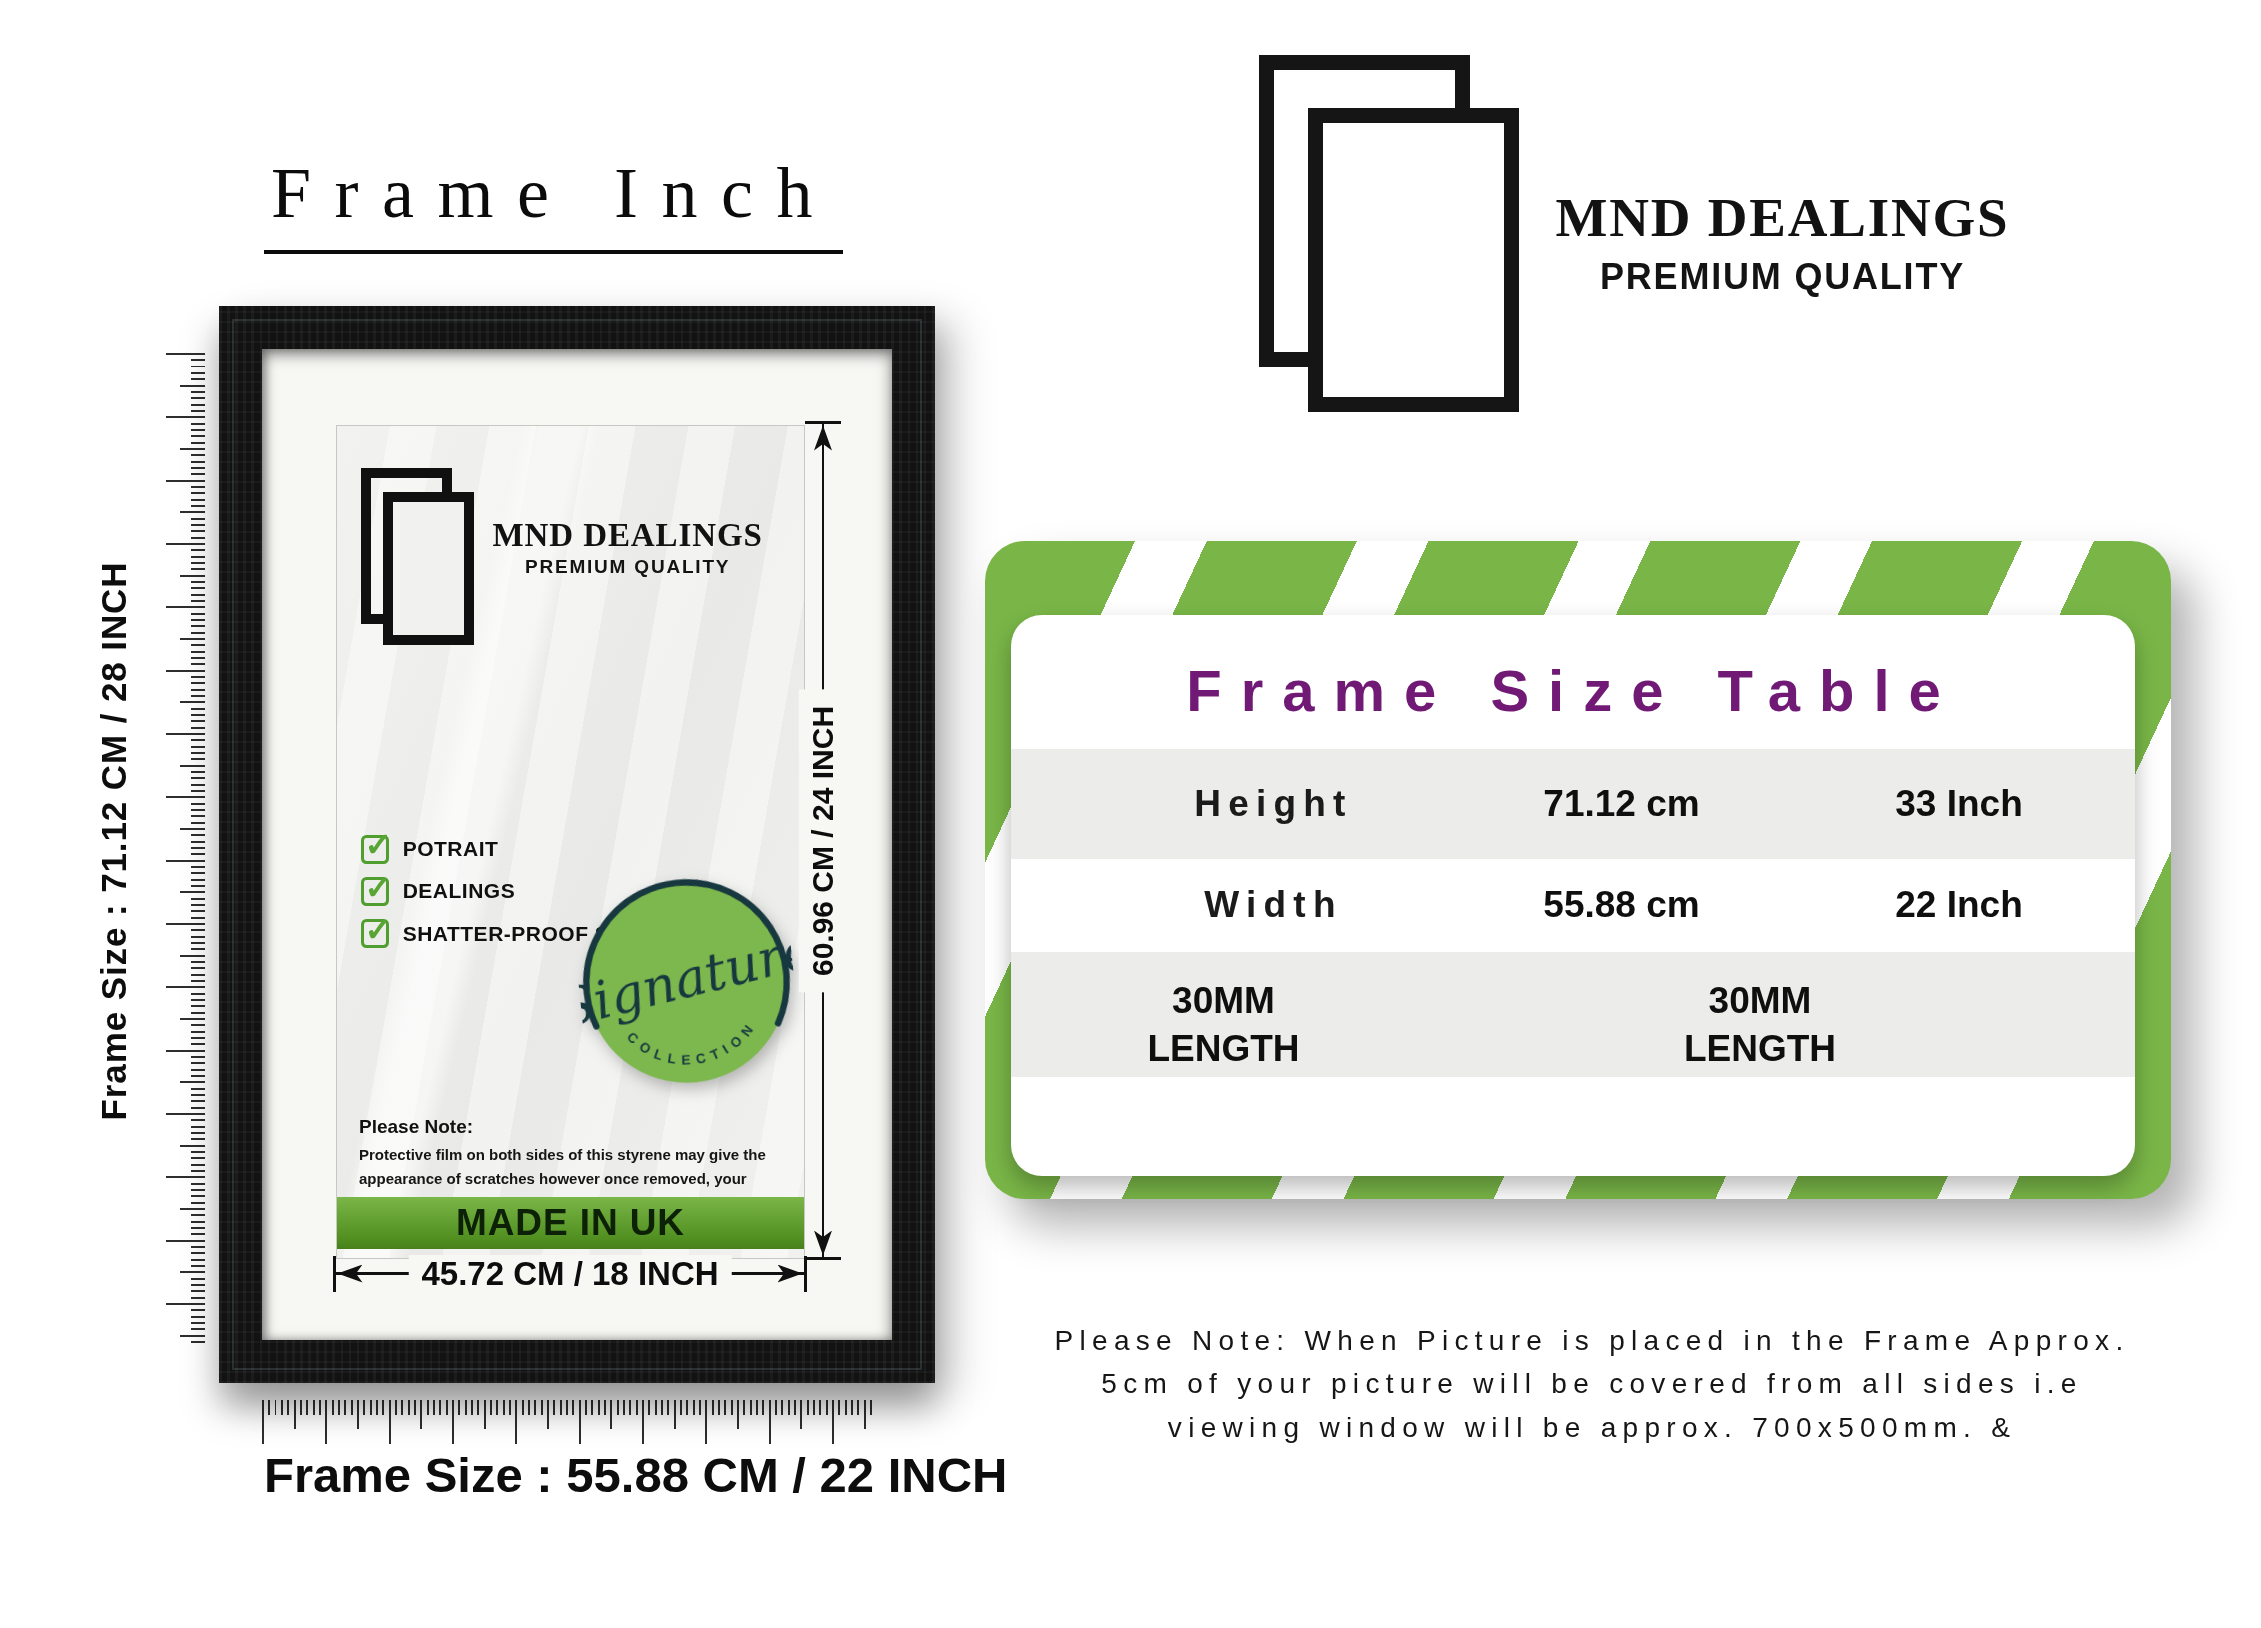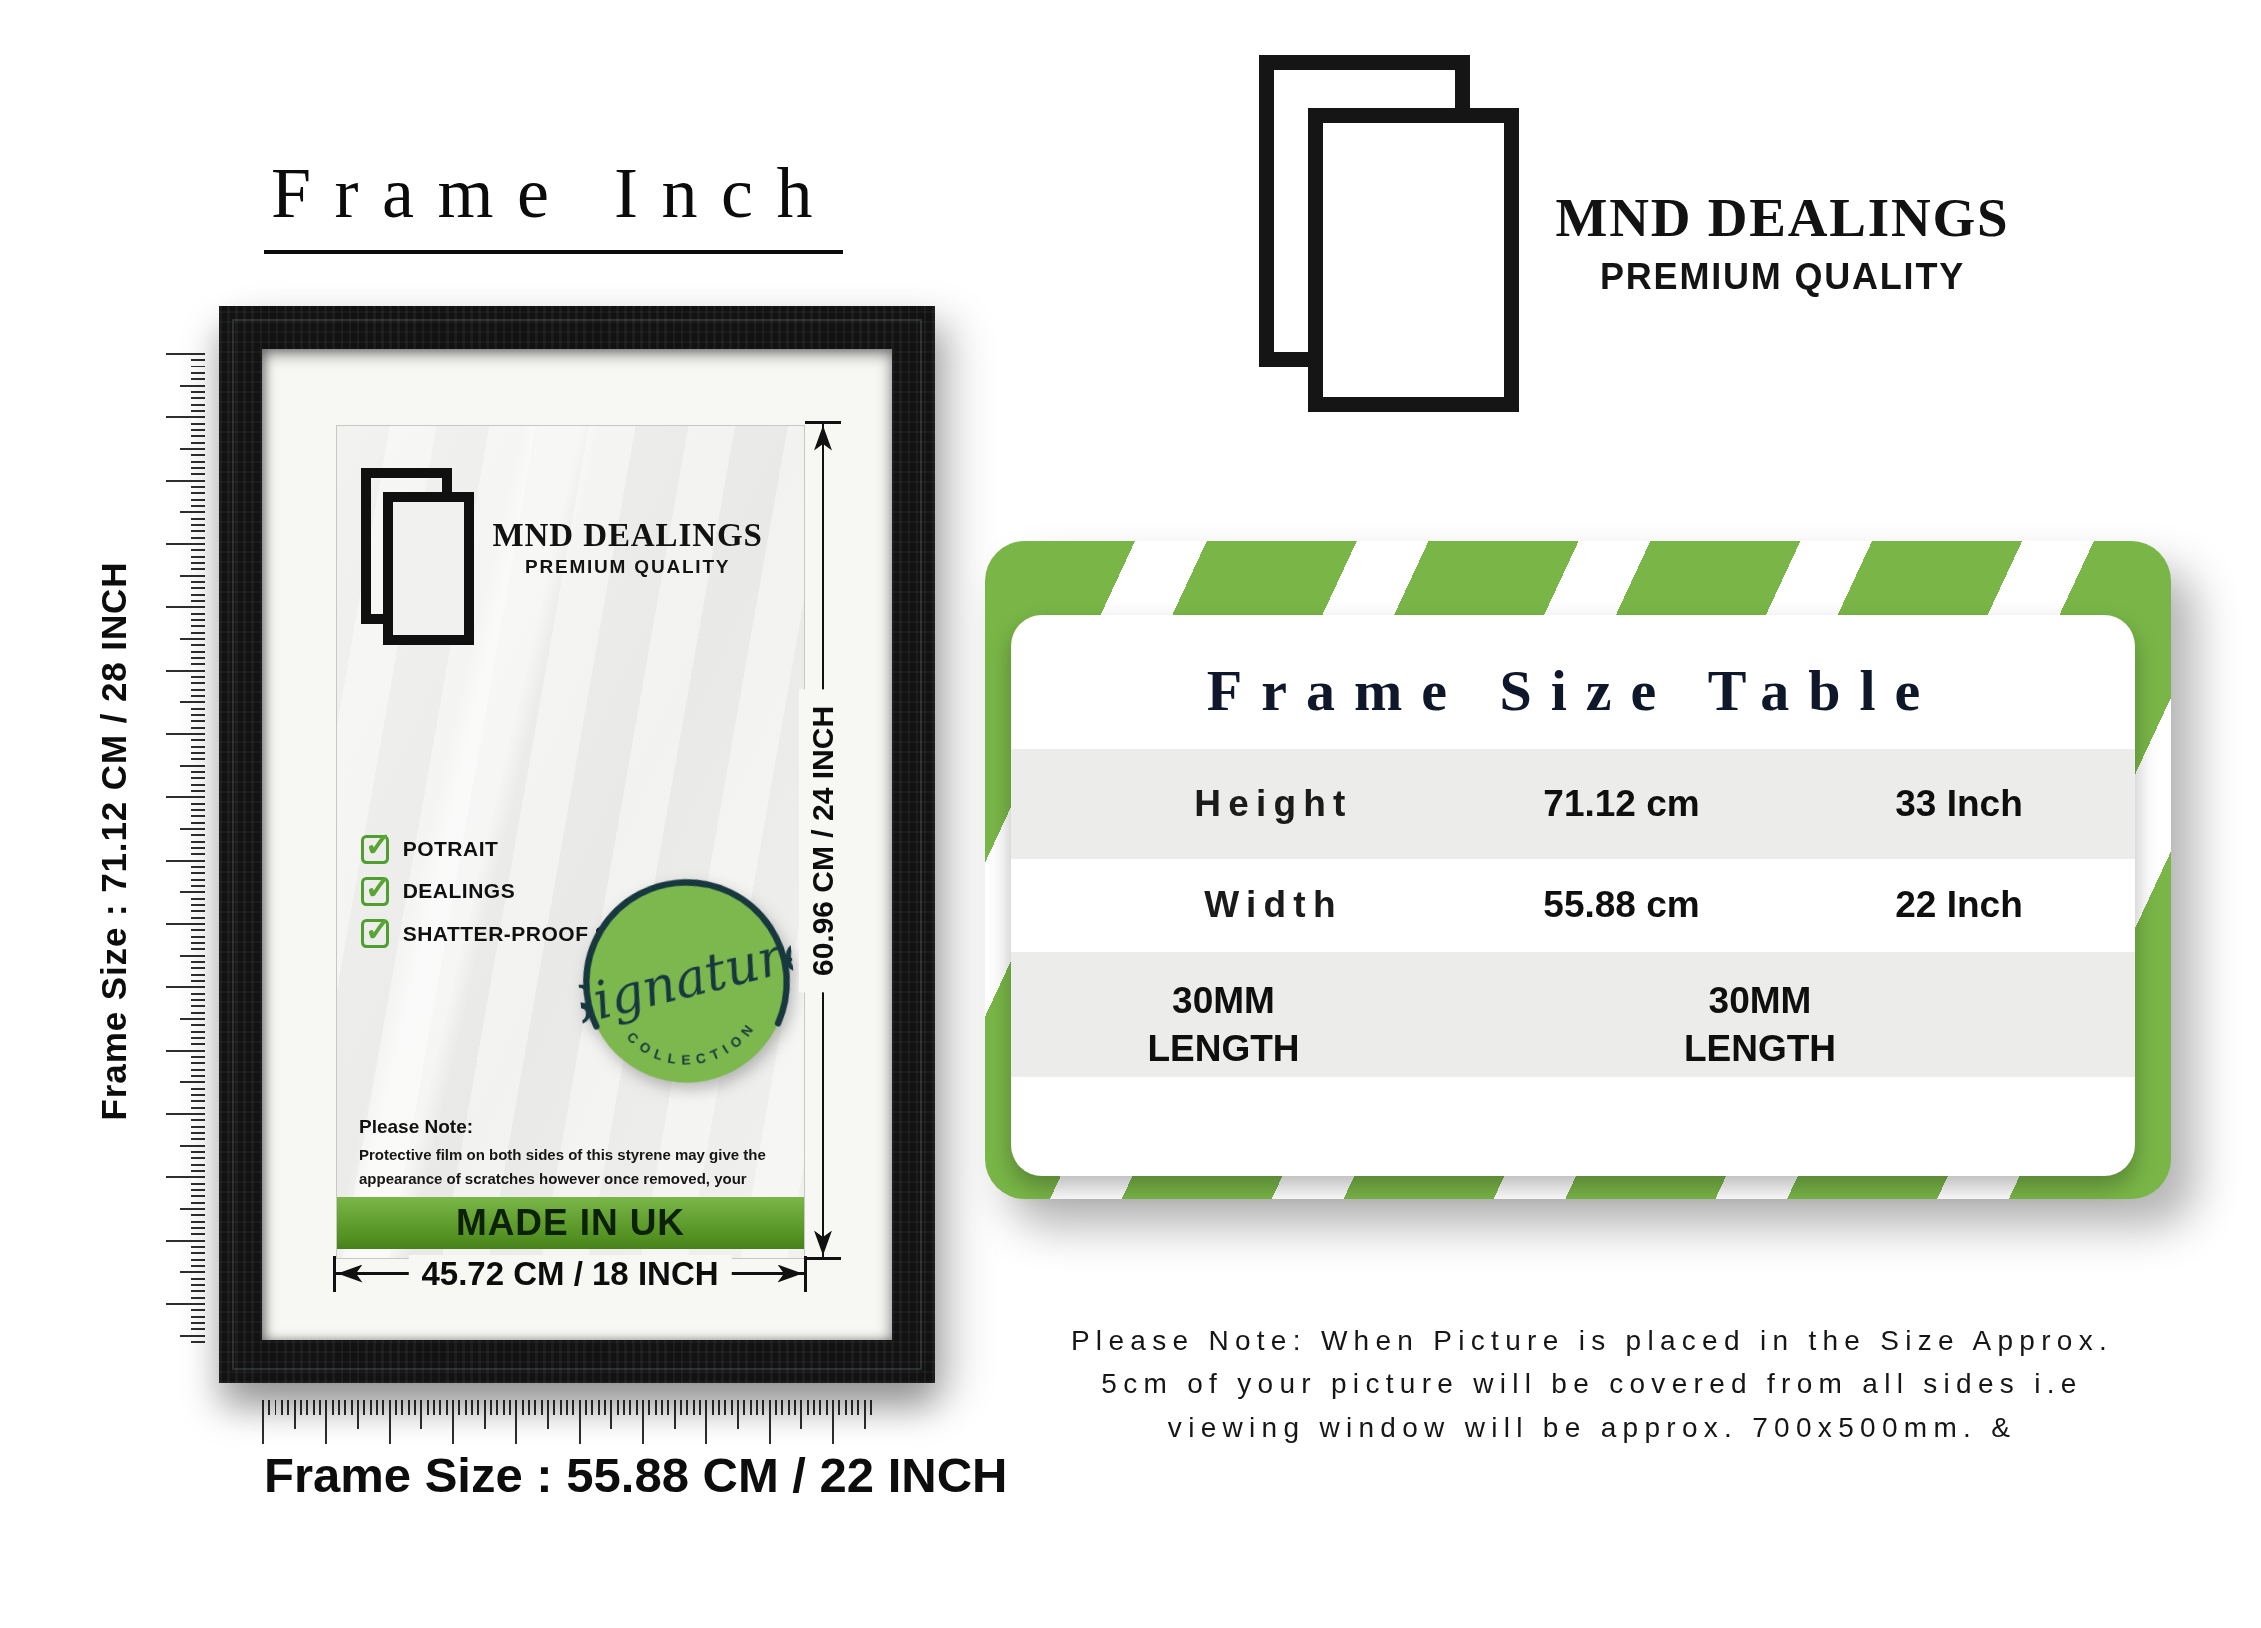--- a/index.html
+++ b/index.html
@@ -98,21 +98,21 @@
   .brand-name{font-family:"Liberation Serif",serif;font-weight:bold;font-size:55px;letter-spacing:1.8px;color:#121212;white-space:nowrap;}
   .brand-tag{font-size:36px;font-weight:bold;letter-spacing:1.8px;color:#141414;margin-top:7.2px;}
 
   
   .card{position:absolute;left:985px;top:541px;width:1186px;height:658px;border-radius:40px;
     background-color:#79b647;
     background-image:repeating-linear-gradient(115deg,transparent 0 136px,#ffffff 136px 201px);
     box-shadow:23.5px 27px 45px rgba(0,0,0,0.30);}
   .card-inner{position:absolute;left:26px;top:74px;right:36px;bottom:22.6px;background:#ffffff;border-radius:31px;
     box-shadow:0 11px 23.5px rgba(0,0,0,0.28);overflow:hidden;}
-  .card-title{margin-top:42px;text-align:center;font-size:58px;font-weight:bold;letter-spacing:19px;color:#0f172a;white-space:nowrap;font-family:Liberation Serif, serif;}
+  .card-title{margin-top:42px;text-align:center;font-size:58px;font-weight:bold;letter-spacing:19px;color:#701a75;white-space:nowrap;}
   .trow{position:absolute;left:0;right:0;display:flex;align-items:center;}
   .trow.gray{background:#ececeb;}
   .row-0{top:134px;height:110px;}
   .row-1{top:244px;height:92px;}
   .row-2{top:337px;height:125px;}
   .c1{width:271px;margin-left:127px;text-align:center;font-size:37px;font-weight:bold;letter-spacing:7.2px;color:#1b1b1b;line-height:1.35;}
   .c2{width:389px;margin-left:18px;text-align:center;font-size:37px;font-weight:bold;color:#0f0f0f;line-height:1.3;}
   .c3{flex:1;padding-right:33px;text-align:center;font-size:37px;font-weight:bold;color:#0f0f0f;line-height:1.3;}
   .row-2 .c2 span,.row-2 .c3 span{display:inline-block;max-width:204px;margin-top:21px;}
 
@@ -483,19 +483,19 @@
         <div class="c3"><span>22 Inch</span></div>
       </div>
       <div class="trow gray row-2">
         <div class="c2"><span>30MM LENGTH</span></div>
         <div class="c3"><span>30MM LENGTH</span></div>
       </div>
     </div>
   </div>
 
   <div class="footer-note">
-    <div>Please Note: When Picture is placed in the Size Approx.</div>
+    <div>Please Note: When Picture is placed in the Frame Approx.</div>
     <div>5cm of your picture will be covered from all sides i.e</div>
     <div>viewing window will be approx. 700x500mm. &amp;</div>
   </div>
 
 </div>
 
 
 </body></html>

